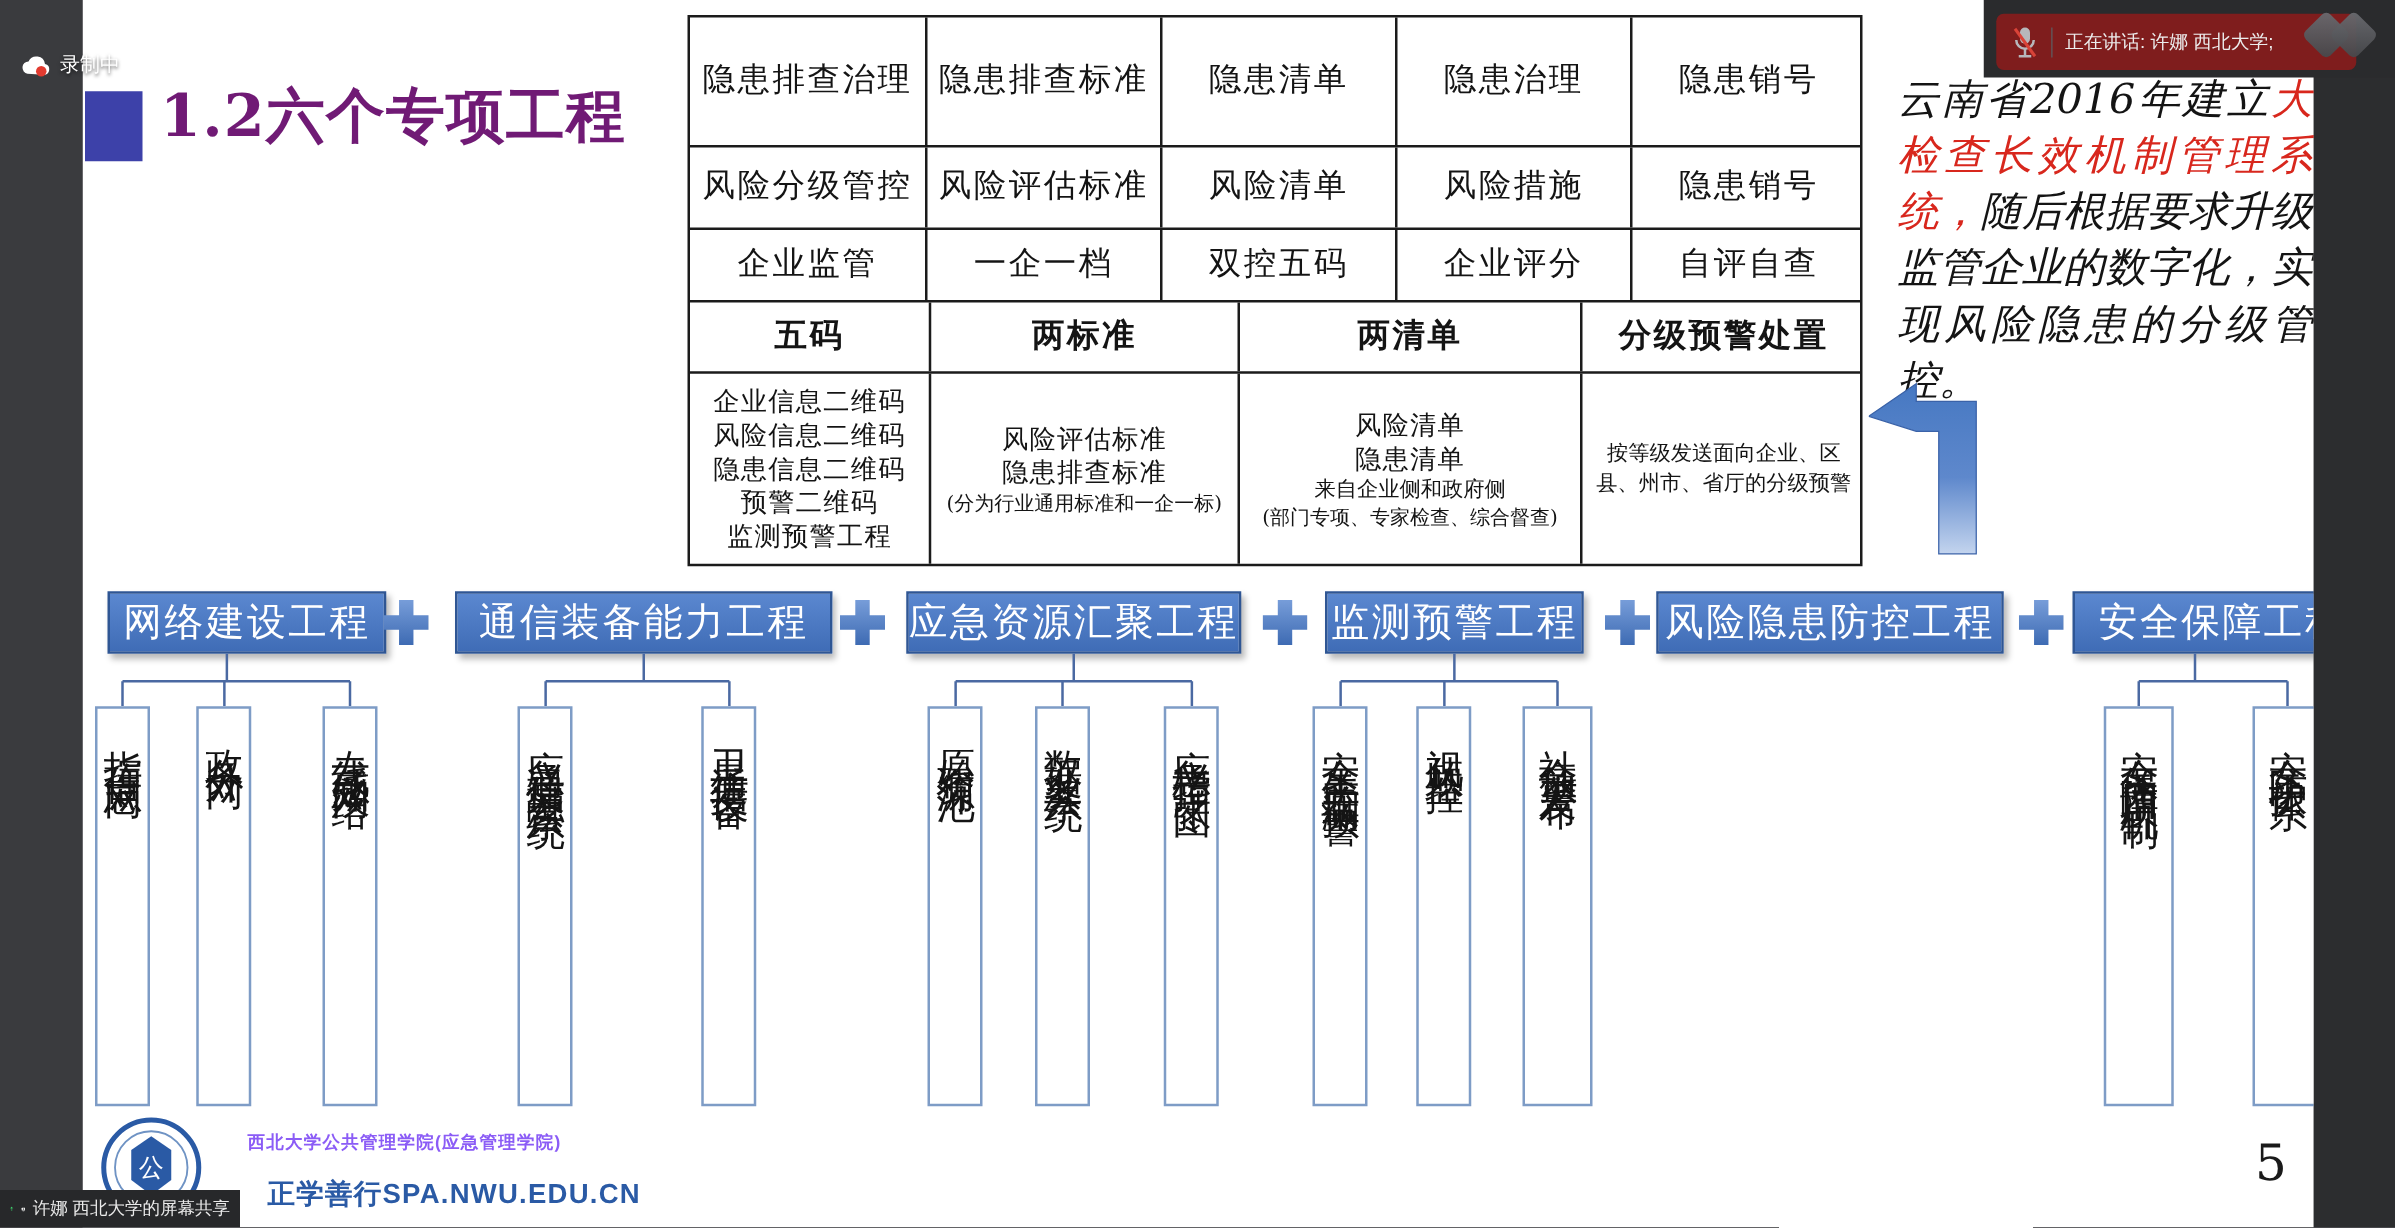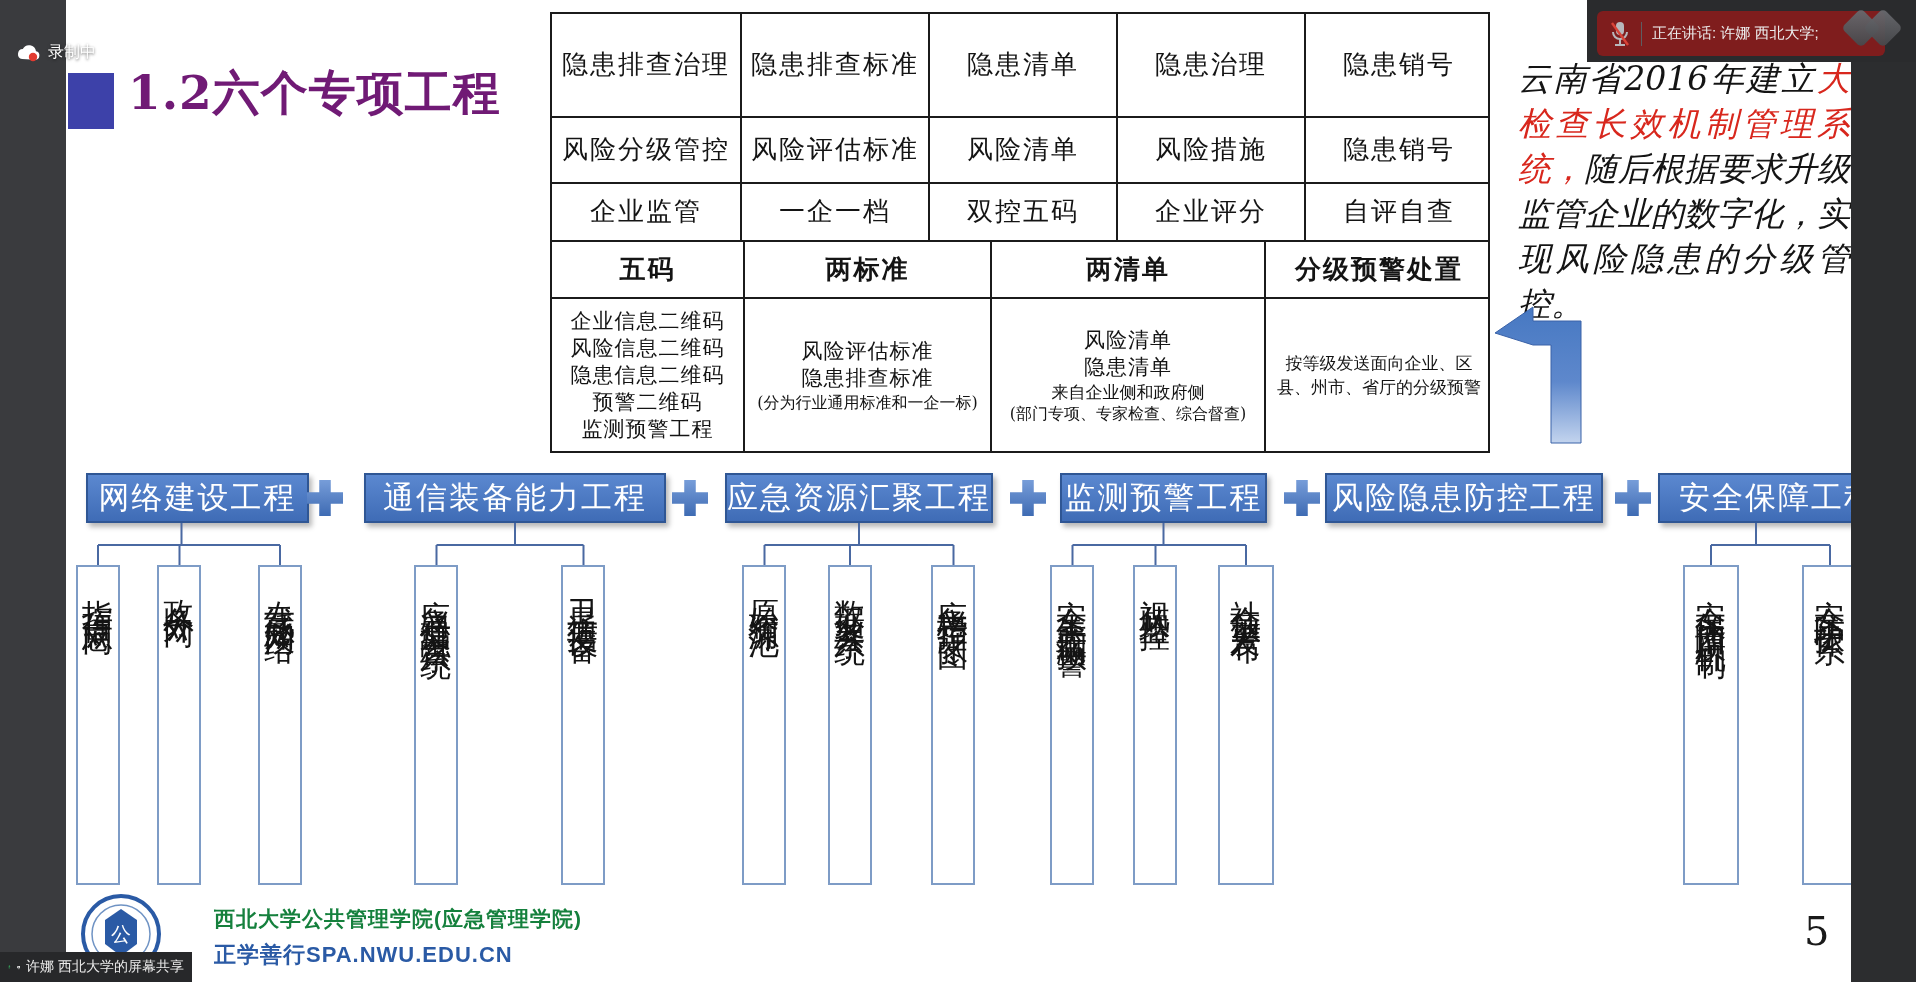--- a/index.html
+++ b/index.html
@@ -46,22 +46,22 @@
   .connectors{position:absolute;left:0;top:521px;pointer-events:none;}
 
   
   .vbox{position:absolute;top:565px;height:320px;background:#fff;border:2px solid #7e9cc6;
         writing-mode:vertical-rl;text-orientation:upright;font-size:31px;letter-spacing:7px;
         padding-top:8px;white-space:nowrap;}
   .vb44{width:44px;line-height:40px;} .vb56{width:56px;line-height:52px;}
 
   
   .logo{position:absolute;left:14px;top:893px;}
-  .org{position:absolute;left:148px;top:905px;font-family:"Liberation Sans","DejaVu Sans",sans-serif;
-       font-weight:700;font-size:21px;color:#15803d;letter-spacing:1px;}
+  .org{position:absolute;left:132px;top:905px;font-family:"Liberation Sans","DejaVu Sans",sans-serif;
+       font-weight:700;font-size:14px;color:#8b5cf6;letter-spacing:1px;}
   .motto{position:absolute;left:148px;top:940px;font-family:"Liberation Sans","DejaVu Sans",sans-serif;
        font-weight:700;font-size:22px;color:#2a5aa5;letter-spacing:1px;}
   .pagenum{position:absolute;left:1738px;top:908px;font-size:40px;color:#1a1a1a;}
 
   
   .strip-left{position:absolute;left:0;top:0;width:66px;height:982px;background:#3a3b3e;}
   .strip-right{position:absolute;left:1851px;top:0;width:65px;height:982px;background:#2c2d2f;}
   .topright{position:absolute;left:1587px;top:0;width:329px;height:62px;background:#2a2b2d;}
   .pill{position:absolute;left:1597px;top:11px;width:288px;height:45px;background:#7f1d1d;border-radius:6px;
         display:flex;align-items:center;padding:0 12px;gap:10px;}

